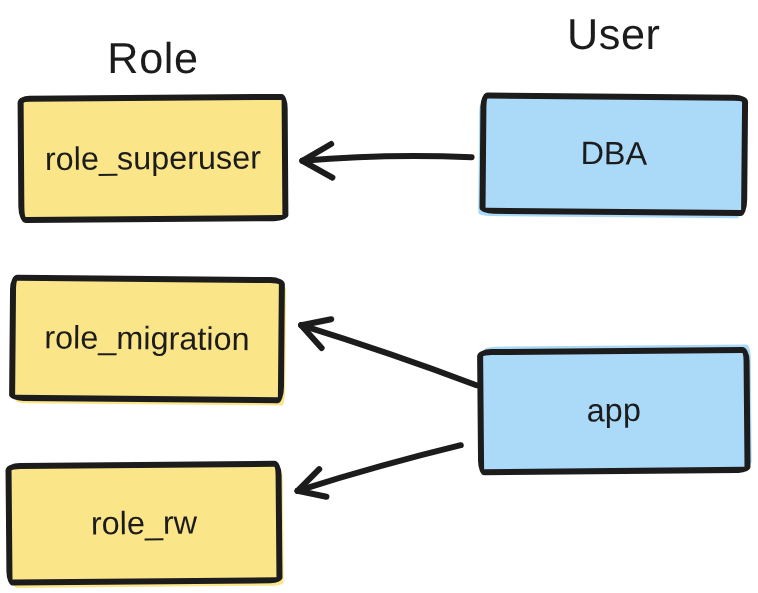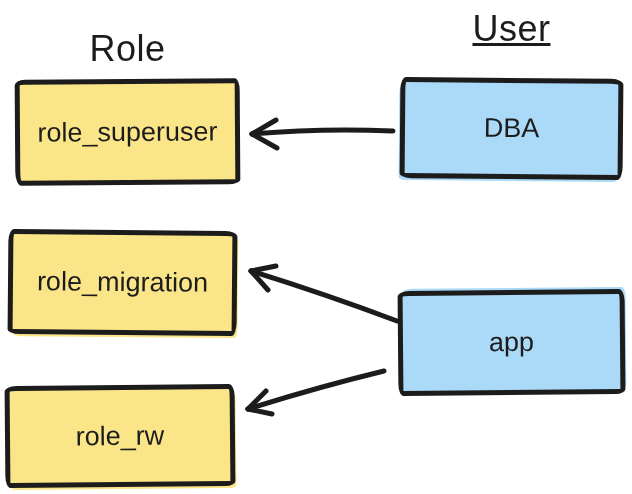--- a/index.html
+++ b/index.html
@@ -24,21 +24,21 @@
   }
   .col-heading {
     position: absolute;
     font-size: 36px;
     font-weight: 400;
     letter-spacing: 0.5px;
     text-align: center;
     color: var(--text);
   }
   .heading-role { left: 15px; top: 8px; width: 225px; margin-top: 20px; }
-  .heading-user { left: 400px; top: 8px; width: 223px; text-decoration: underline; }
+  .heading-user { left: 400px; top: 8px; width: 223px; }
 
   .node {
     position: absolute;
     display: flex;
     align-items: center;
     justify-content: center;
     border: 5px solid var(--stroke);
     font-size: 27px;
     color: var(--text);
     text-align: center;

